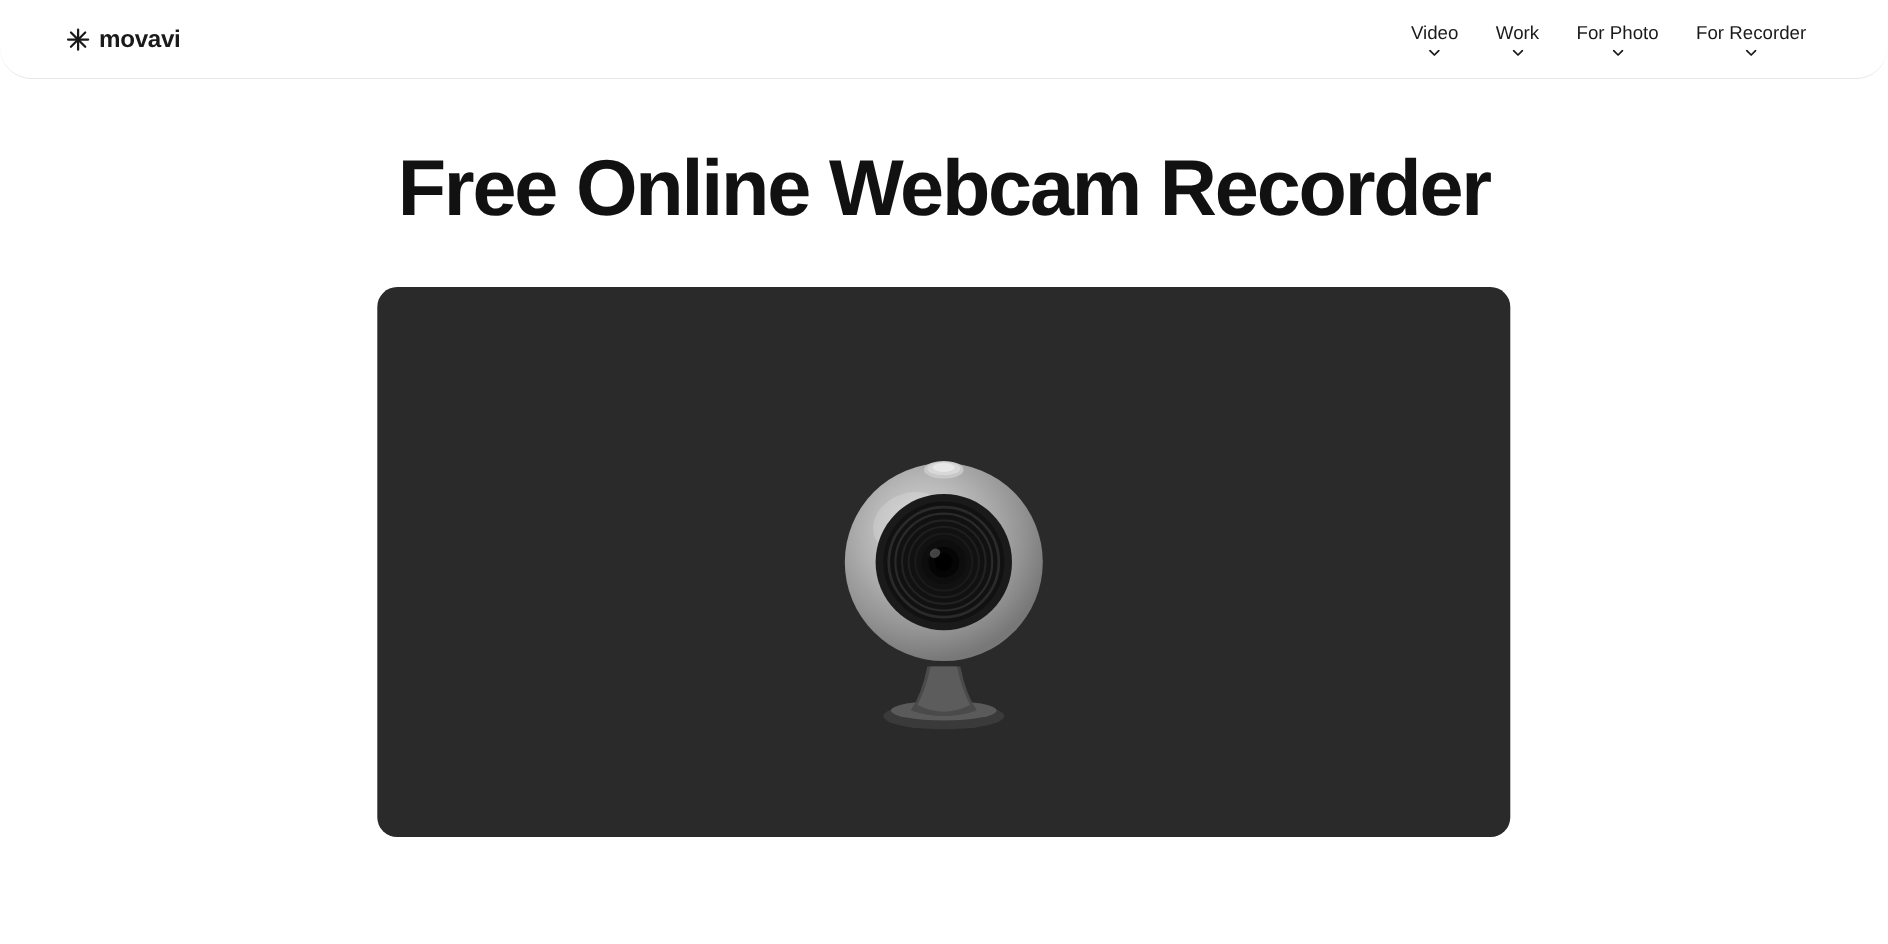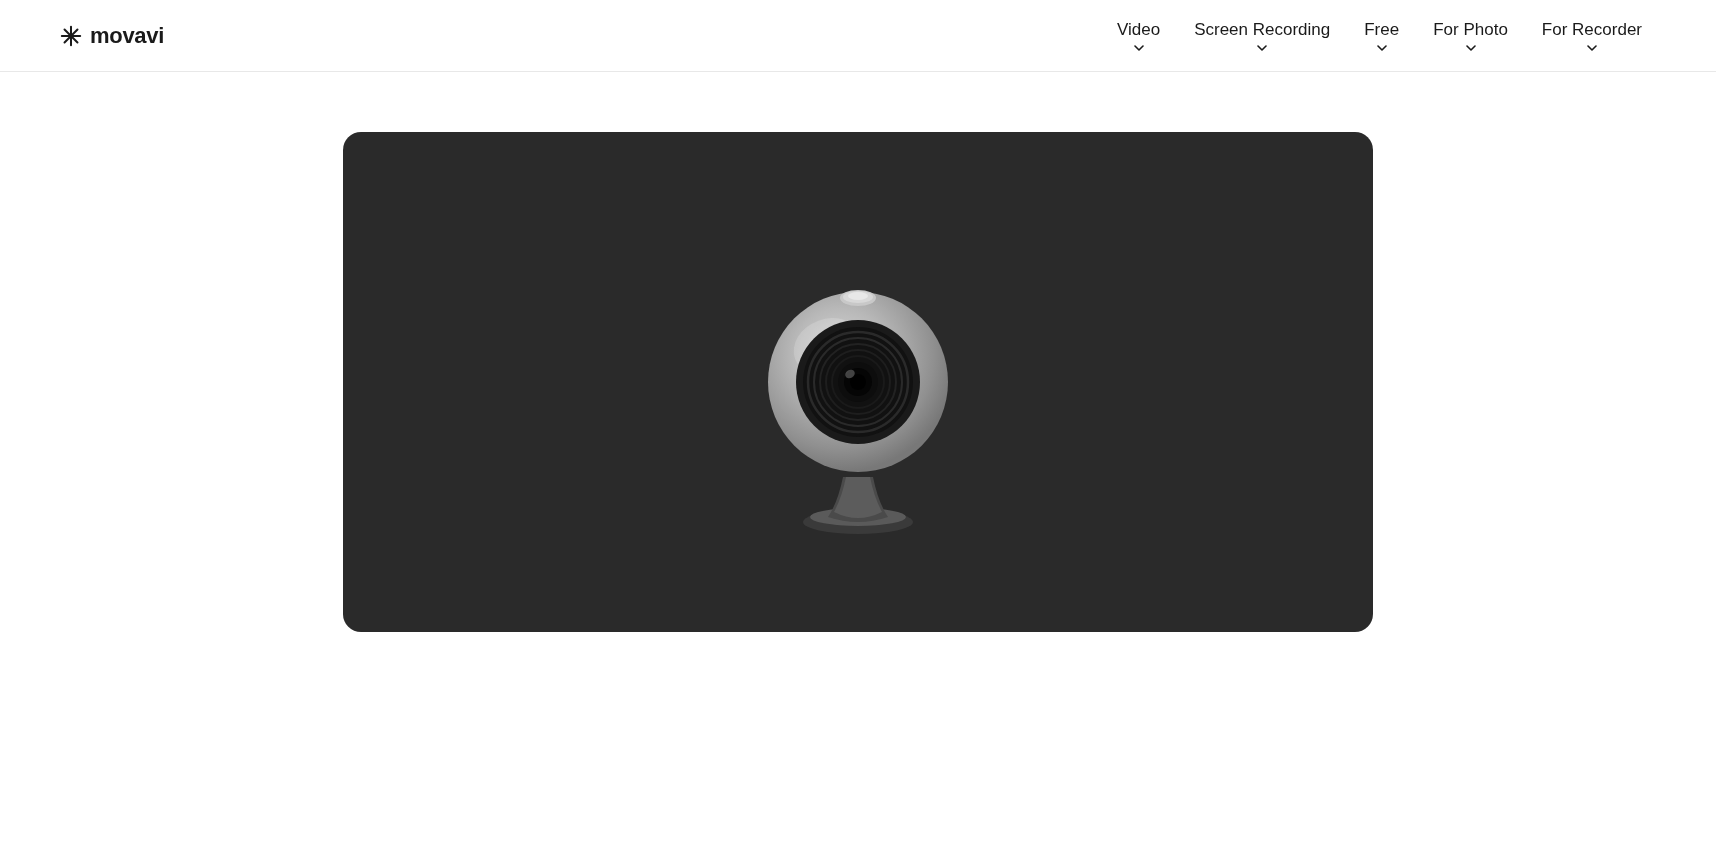--- a/index.html
+++ b/index.html
@@ -19,20 +19,21 @@
 
     
     header {
       display: flex;
       align-items: center;
       justify-content: space-between;
       padding: 0 60px;
       height: 72px;
       border-bottom: 1px solid #e8e8e8;
       background: #ffffff;
+      border-radius: 29px;
     }
 
     .logo-area {
       display: flex;
       align-items: center;
       gap: 8px;
     }
 
     .logo-icon {
       width: 22px;
@@ -126,47 +127,42 @@
   </div>
 
   <nav>
     <div class="nav-item">
       <span>Video</span>
       <svg class="chevron" viewBox="0 0 10 6" fill="none">
         <path d="M1 1L5 5L9 1" stroke="#1a1a1a" stroke-width="1.6" stroke-linecap="round" stroke-linejoin="round"></path>
       </svg>
     </div>
     <div class="nav-item">
-      <span>Screen Recording</span>
-      <svg class="chevron" viewBox="0 0 10 6" fill="none">
-        <path d="M1 1L5 5L9 1" stroke="#1a1a1a" stroke-width="1.6" stroke-linecap="round" stroke-linejoin="round"></path>
-      </svg>
-    </div>
-    <div class="nav-item">
-      <span>Free</span>
+      <span>Work</span>
       <svg class="chevron" viewBox="0 0 10 6" fill="none">
         <path d="M1 1L5 5L9 1" stroke="#1a1a1a" stroke-width="1.6" stroke-linecap="round" stroke-linejoin="round"></path>
       </svg>
     </div>
     <div class="nav-item">
       <span>For Photo</span>
       <svg class="chevron" viewBox="0 0 10 6" fill="none">
         <path d="M1 1L5 5L9 1" stroke="#1a1a1a" stroke-width="1.6" stroke-linecap="round" stroke-linejoin="round"></path>
       </svg>
     </div>
     <div class="nav-item">
       <span>For Recorder</span>
       <svg class="chevron" viewBox="0 0 10 6" fill="none">
         <path d="M1 1L5 5L9 1" stroke="#1a1a1a" stroke-width="1.6" stroke-linecap="round" stroke-linejoin="round"></path>
       </svg>
     </div>
   </nav>
 </header>
 
 <main>
+  <h1 class="page-title">Free Online Webcam Recorder</h1>
 
   <div class="webcam-container">
 
     <svg class="webcam-svg" viewBox="0 0 260 320" xmlns="http://www.w3.org/2000/svg">
 
       <ellipse cx="130" cy="300" rx="55" ry="12" fill="#3a3a3a"></ellipse>
       <ellipse cx="130" cy="295" rx="48" ry="9" fill="#5a5a5a"></ellipse>
 
       <path d="M115 255 Q110 280 100 295 Q115 300 130 300 Q145 300 160 295 Q150 280 145 255 Z" fill="#4a4a4a"></path>
       <path d="M118 255 Q114 275 106 290 Q118 296 130 296 Q142 296 154 290 Q146 275 142 255 Z" fill="#5c5c5c"></path>

